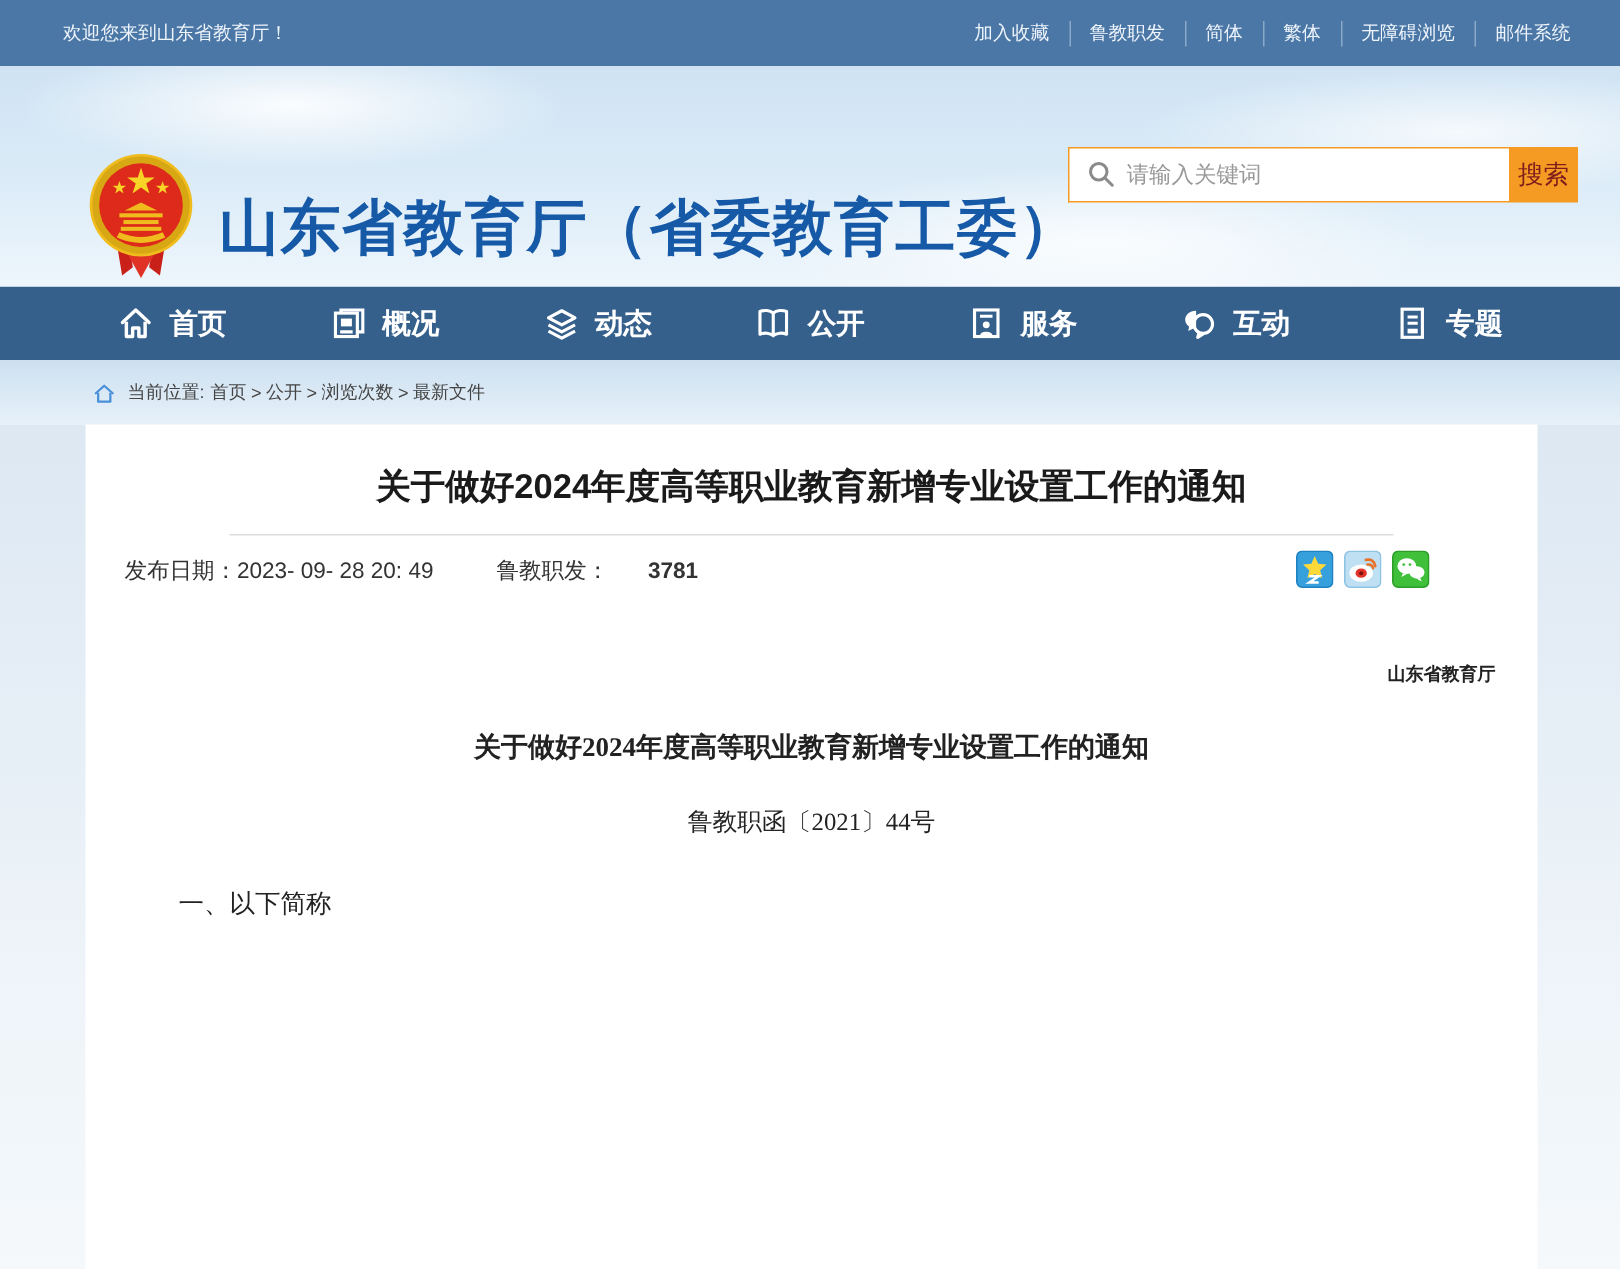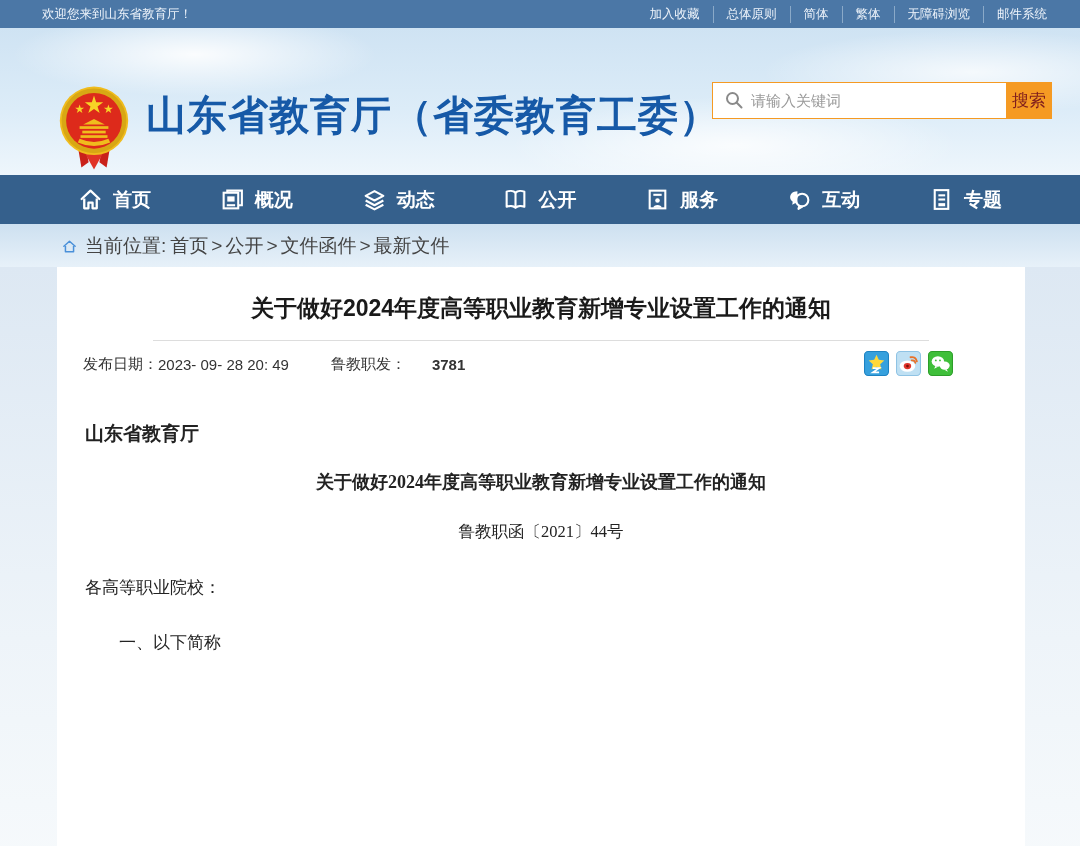--- a/index.html
+++ b/index.html
@@ -1,41 +1,41 @@
 <!DOCTYPE html>
 <html><head>
 <meta charset="utf-8">
 <style>
   * { box-sizing: border-box; margin: 0; padding: 0; }
   html, body { width: 1080px; height: 846px; overflow: hidden; }
   body { font-family: "Liberation Sans", sans-serif; background: #fff; }
 
   
   .topbar {
-    height: 28px; background: #4b77a6;
+    height: 44px; background: #4b77a6;
     display: flex; justify-content: space-between; align-items: center;
     padding: 0 20px 0 42px;
     font-size: 12.5px; color: #eef4fb;
   }
   .topbar-links { display: flex; align-items: center; }
   .topbar-link { color: #eef4fb; text-decoration: none; padding: 0 13px; cursor: pointer; }
   .topbar-link + .topbar-link { border-left: 1px solid #8aa9c8; }
 
   
   .header {
     height: 147px; position: relative;
     background:
       radial-gradient(ellipse 260px 60px at 18% 18%, rgba(255,255,255,.9), rgba(255,255,255,0) 70%),
       radial-gradient(ellipse 320px 70px at 68% 80%, rgba(255,255,255,.8), rgba(255,255,255,0) 70%),
       radial-gradient(ellipse 300px 60px at 90% 30%, rgba(255,255,255,.75), rgba(255,255,255,0) 70%),
       linear-gradient(180deg, #cfe3f3 0%, #dcecf8 55%, #eef6fc 100%);
   }
   .logo { position: absolute; left: 58px; top: 55px; width: 72px; height: 90px; cursor: pointer; }
   .site-title {
-    position: absolute; left: 146px; top: 60px;
+    position: absolute; left: 146px; top: 80px;
     font-size: 40px; font-weight: bold; color: #1659a7; letter-spacing: 1px;
     cursor: pointer; white-space: nowrap;
   }
   .search { position: absolute; right: 28px; top: 54px; width: 340px; height: 37px; display: flex; }
   .search-input-wrap { position: relative; flex: 1; }
   .search-input {
     width: 100%; height: 100%; border: 1px solid #f59a23; border-right: none;
     padding: 0 8px 0 38px; font-size: 15px; color: #333; outline: none;
     background: #fff; font-family: "Liberation Sans", sans-serif;
   }
@@ -55,21 +55,21 @@
   .nav-item {
     display: flex; align-items: center; gap: 10px;
     color: #fff; font-size: 19px; font-weight: bold; cursor: pointer; white-space: nowrap;
   }
   .nav-item svg { display: block; }
 
   
   .breadcrumb {
     height: 43px; background: linear-gradient(180deg, #cde0f0 0%, #e7f1f9 100%);
     display: flex; align-items: center; padding-left: 62px;
-    font-size: 19px; color: #444;
+    font-size: 12px; color: #444;
   }
   .breadcrumb .home-ic { margin-right: 8px; margin-top: 2px; }
   .crumb { color: #444; cursor: pointer; }
   .crumb-sep { margin: 0 3px; color: #444; }
   .crumb-prefix { margin-right: 4px; }
 
   
   .main {
     height: 619px;
     background: linear-gradient(180deg, #dde8f3 0%, #eef4f9 60%, #f7fafc 100%);
@@ -91,35 +91,35 @@
   .meta-row .views-label { margin-left: 42px; }
   .meta-row .views-value { margin-left: 26px; font-weight: bold; }
   .share-icons { position: absolute; right: 46px; top: 10px; display: flex; gap: 7px; }
   .share-icons svg { cursor: pointer; display: block; }
 
   .article-body {
     font-family: "Liberation Serif", serif;
     color: #222; font-size: 17px; line-height: 29px; text-align: justify;
     padding: 0 2px;
   }
-  .doc-org   { text-align: left; font-weight: bold; font-size: 19px; margin-top: 32px; }
+  .doc-org   { text-align: right; font-weight: bold; font-size: 12px; margin-top: 32px; }
   .doc-title { text-align: center; font-weight: bold; font-size: 18px; margin-top: 20px; }
   .doc-number{ text-align: center; font-size: 16.5px; margin-top: 20px; }
   .salutation{ margin-top: 27px; }
   .para { text-indent: 2em; margin-top: 24px; }
   .section-head { text-indent: 2em; margin-top: 26px; margin-bottom: 2px; }
 </style>
 </head>
 <body>
 
 <div class="topbar">
   <span>欢迎您来到山东省教育厅！</span>
   <span class="topbar-links">
     <a class="topbar-link">加入收藏</a>
-    <a class="topbar-link">总体原则</a>
+    <a class="topbar-link">鲁教职发</a>
     <a class="topbar-link">简体</a>
     <a class="topbar-link">繁体</a>
     <a class="topbar-link">无障碍浏览</a>
     <a class="topbar-link">邮件系统</a>
   </span>
 </div>
 
 <div class="header">
   <svg class="logo" viewBox="0 0 80 100">
     <path d="M22 70 L26 94 L34 88 L30 66 Z" fill="#c9211a"></path>
@@ -214,21 +214,21 @@
 <div class="breadcrumb">
   <svg class="home-ic" width="15" height="15" viewBox="0 0 24 24">
     <path d="M3 11.5 L12 3.5 L21 11.5" fill="none" stroke="#4a90d9" stroke-width="2.4" stroke-linecap="round" stroke-linejoin="round"></path>
     <path d="M5.5 11 V20.5 H18.5 V11" fill="none" stroke="#4a90d9" stroke-width="2.4" stroke-linejoin="round"></path>
   </svg>
   <span class="crumb-prefix">当前位置:</span>
   <span class="crumb">首页</span>
   <span class="crumb-sep">&gt;</span>
   <span class="crumb">公开</span>
   <span class="crumb-sep">&gt;</span>
-  <span class="crumb">文件函件</span>
+  <span class="crumb">浏览次数</span>
   <span class="crumb-sep">&gt;</span>
   <span class="crumb">最新文件</span>
 </div>
 
 <div class="main">
   <div class="content-box">
     <div class="article-title">关于做好2024年度高等职业教育新增专业设置工作的通知</div>
     <div class="title-rule"></div>
 
     <div class="meta-row">
@@ -260,18 +260,17 @@
           <circle cx="7.5" cy="9" r="0.9" fill="#3fbf3a"></circle>
           <circle cx="11.5" cy="9" r="0.9" fill="#3fbf3a"></circle>
         </svg>
       </span>
     </div>
 
     <div class="article-body">
       <div class="doc-org">山东省教育厅</div>
       <div class="doc-title">关于做好2024年度高等职业教育新增专业设置工作的通知</div>
       <div class="doc-number">鲁教职函〔2021〕44号</div>
-      <div class="salutation">各高等职业院校：</div>
       <p class="section-head">一、以下简称</p>
 
     </div>
   </div>
 </div>
 
 </body></html>

